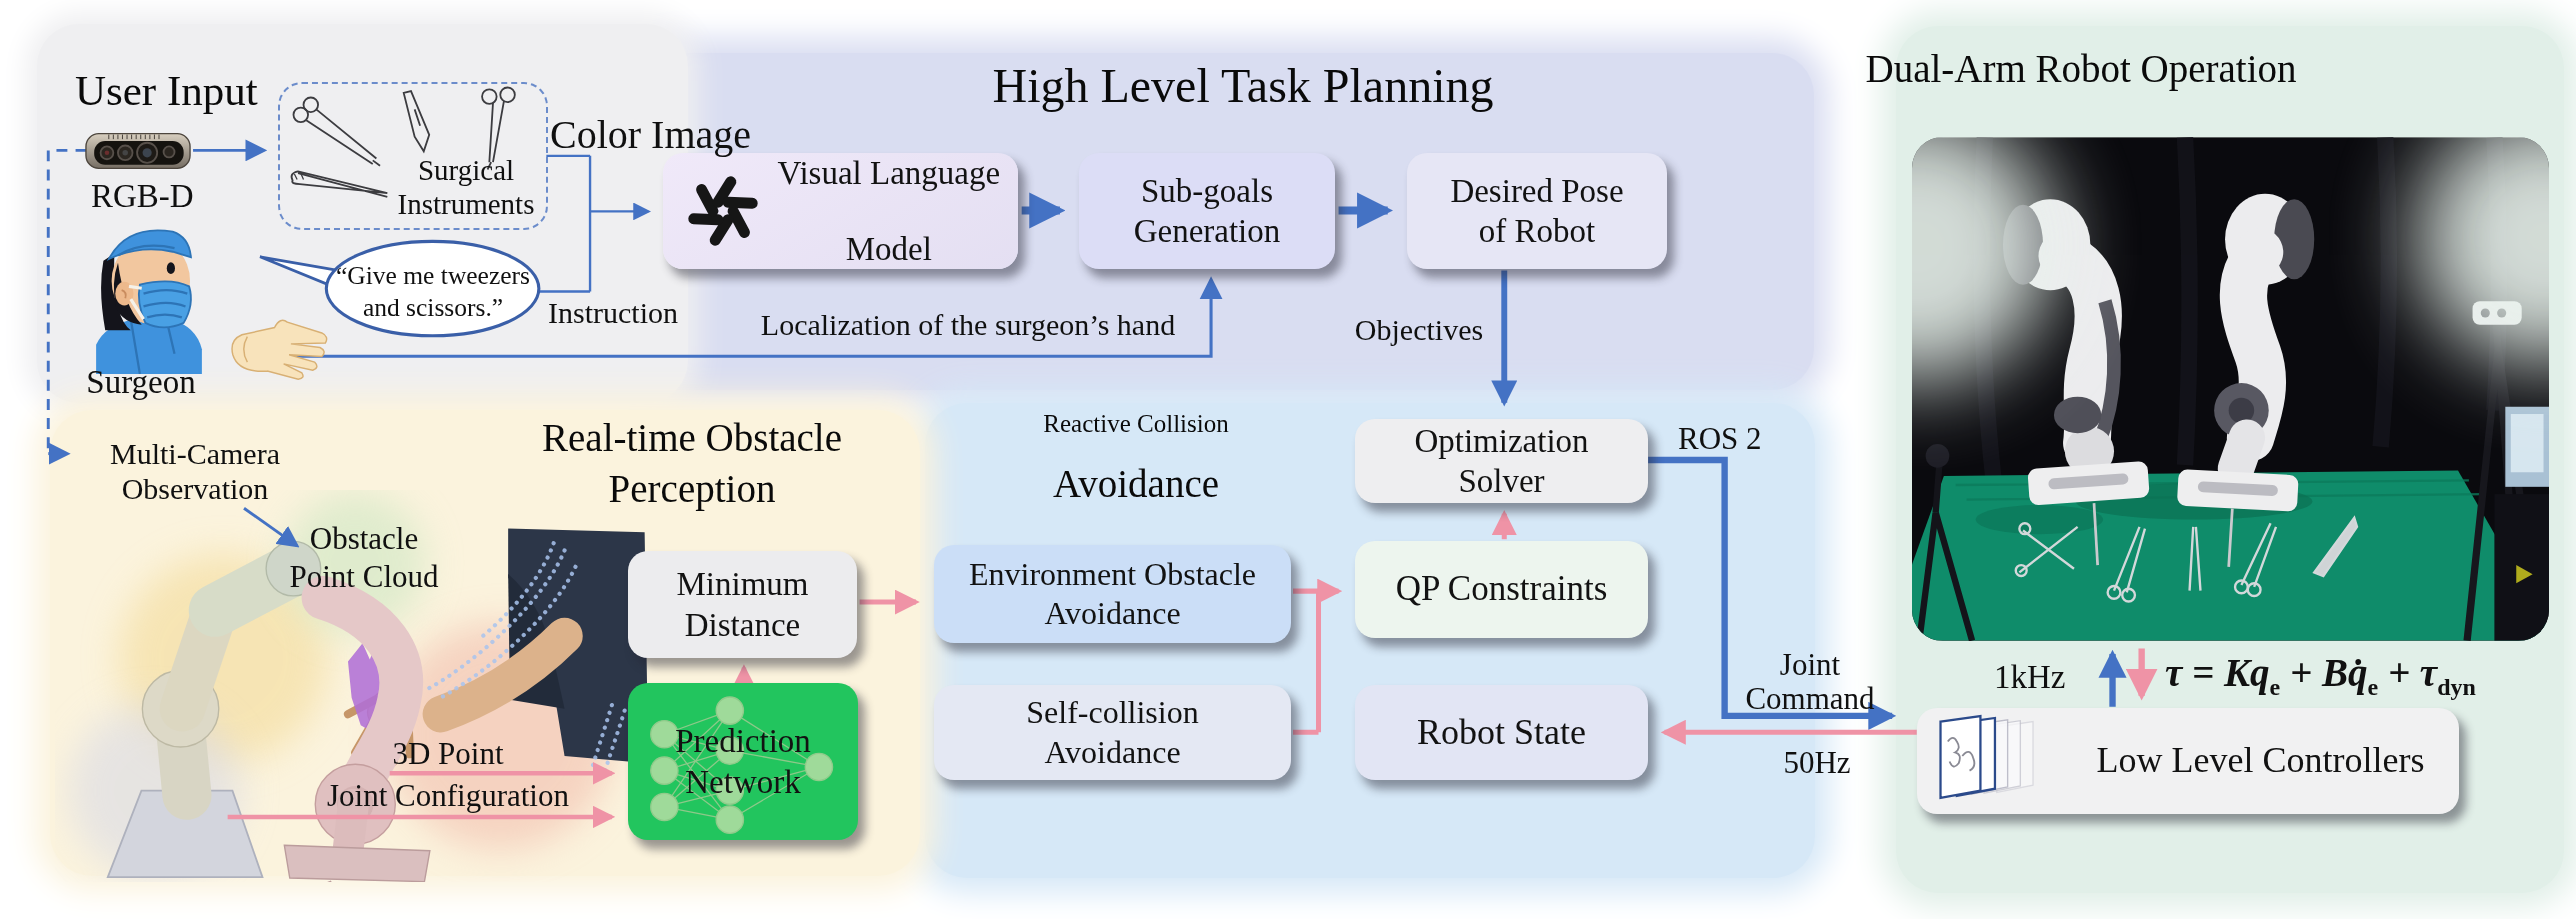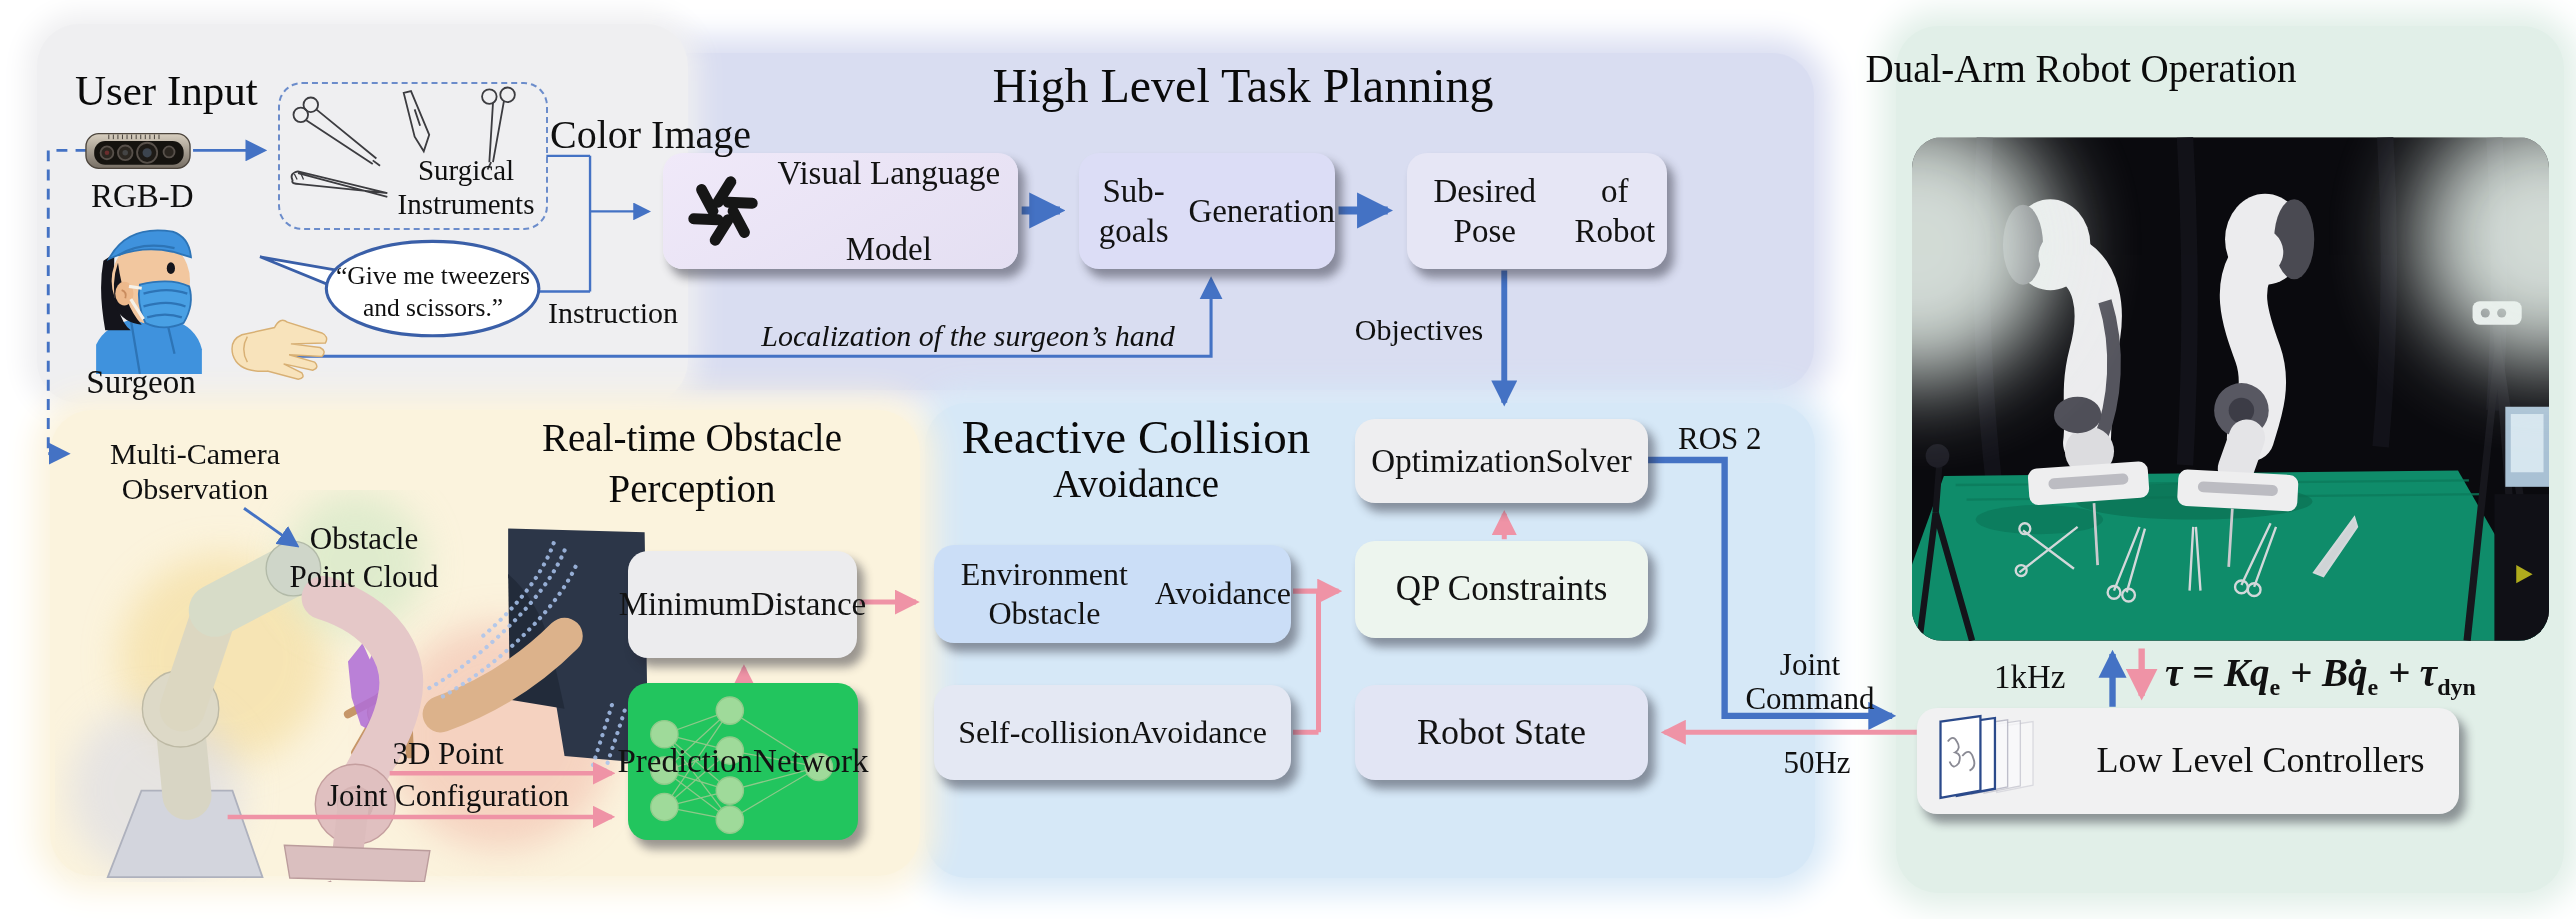--- a/index.html
+++ b/index.html
@@ -2,21 +2,21 @@
 <html style="font-size:14.6px"><head>
 <meta charset="utf-8">
 <style>
   html,body{margin:0;padding:0;background:#ffffff;}
   #root{position:relative;width:2576px;height:920px;background:#ffffff;overflow:hidden;
         font-family:"Liberation Serif","DejaVu Serif",serif;color:#111;}
   .panel{position:absolute;border-radius:42px;}
   .title{position:absolute;white-space:nowrap;color:#0a0a0a;}
   .ctr{transform:translateX(-50%);}
   .lbl{position:absolute;white-space:nowrap;color:#101010;}
-  .box{position:absolute;border-radius:20px;display:flex;flex-direction:row;align-items:center;
+  .box{position:absolute;border-radius:20px;display:flex;flex-direction:column;align-items:center;
        justify-content:center;line-height:1.22;text-align:center;color:#121212;
        box-shadow:6.4px 8.2px 10px rgba(35,35,48,.45);}
   .wires{position:absolute;left:0;top:0;z-index:2;pointer-events:none;}
   .gfx{position:absolute;z-index:1;}
   .abovegfx{z-index:3;}
   .box{z-index:3;}
   .lbl,.title{z-index:4;}
   .dashedbox{position:absolute;border:2.7px dashed #6b8ccb;border-radius:24px;z-index:3;}
   .photo{position:absolute;border-radius:31px;overflow:hidden;z-index:3;
          box-shadow:inset 0 0 31px 14.6px #e1efe8;}
@@ -32,21 +32,21 @@
   <div class="panel" style="left:37px;top:24px;width:651px;height:379px;background:#efeff1;box-shadow:0 0 27px 11px #efeff1;"></div>
   <div class="panel" style="left:925px;top:403px;width:890px;height:475px;background:#d6e8f7;box-shadow:0 0 31px 14.6px #d6e8f7;"></div>
   <div class="panel" style="left:50px;top:410px;width:870px;height:466px;background:#fbf3dd;box-shadow:0 0 31px 14.6px #fbf3dd;"></div>
   <div class="panel" style="left:1896px;top:25.5px;width:668px;height:867px;background:#e1efe8;box-shadow:0 0 31px 14.6px #e1efe8;"></div>
 
   <div class="title" style="left:75px;top:66px;font-size:43px;">User Input</div>
   <div class="title ctr" style="left:1225px;top:58px;font-size:48px;margin-left:18px;">High Level Task Planning</div>
   <div class="title ctr" style="left:2081px;top:46px;font-size:39px;">Dual-Arm Robot Operation</div>
   <div class="title ctr" style="left:692px;top:415px;font-size:39px;">Real-time Obstacle</div>
   <div class="title ctr" style="left:692px;top:466px;font-size:39px;">Perception</div>
-  <div class="title ctr" style="left:1136px;top:410px;font-size:47px;">Reactive Collision</div>
+  <div class="title ctr" style="left:1136px;top:410px;font-size:25px;">Reactive Collision</div>
   <div class="title ctr" style="left:1136px;top:461px;font-size:39px;">Avoidance</div>
 
   <svg class="wires" width="2576" height="920" viewBox="0 0 2829 1010">
     <defs>
       <marker id="ab" viewBox="0 0 10 10" refX="8.5" refY="5" markerWidth="7.5" markerHeight="7.5" orient="auto-start-reverse" markerUnits="strokeWidth">
           <path d="M0,0L10,5L0,10z" fill="#4472c4"></path>
         </marker>
       <marker id="ab2" viewBox="0 0 10 10" refX="8.5" refY="5" markerWidth="4.4" markerHeight="4.4" orient="auto-start-reverse" markerUnits="strokeWidth">
           <path d="M0,0L10,5L0,10z" fill="#4472c4"></path>
         </marker>
@@ -179,21 +179,21 @@
   <div class="box" style="left:1079px;top:153px;width:256px;height:116px;background:#dcddf6;font-size:33px;">
     <span>Sub-goals</span>
     <span>Generation</span>
   </div>
 
   <div class="box" style="left:1407px;top:153px;width:260px;height:116px;background:#e6e6f5;font-size:33px;">
     <span>Desired Pose</span>
     <span>of Robot</span>
   </div>
 
-  <div class="lbl ctr" style="left:968px;top:319px;font-size:30px;font-style:italic;">Localization of the surgeon’s hand</div>
+  <div class="lbl ctr" style="left:968px;top:308px;font-size:30px;">Localization of the surgeon’s hand</div>
   <div class="lbl ctr" style="left:1419px;top:313px;font-size:30px;">Objectives</div>
 
   <div class="lbl ctr" style="left:195px;top:437px;font-size:30px;">Multi-Camera</div>
   <div class="lbl ctr" style="left:195px;top:472px;font-size:30px;">Observation</div>
   <div class="lbl ctr" style="left:364px;top:521px;font-size:31px;">Obstacle</div>
   <div class="lbl ctr" style="left:364px;top:559px;font-size:31px;">Point Cloud</div>
   <div class="lbl ctr" style="left:448px;top:736px;font-size:31px;">3D Point</div>
   <div class="lbl ctr" style="left:448px;top:778px;font-size:31px;">Joint Configuration</div>
 
   <svg class="gfx" style="left:55px;top:490px;" width="596" height="392" viewBox="0 0 655 430">

